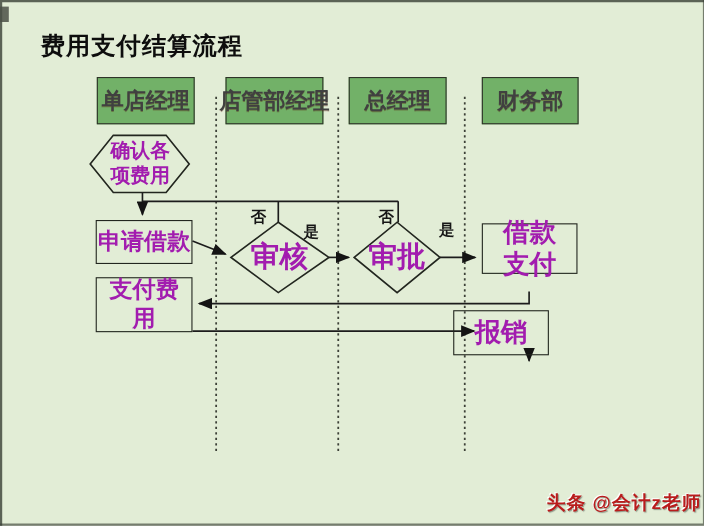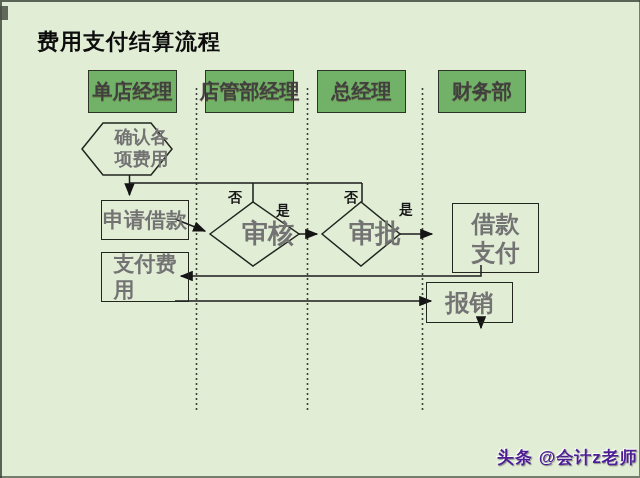--- a/index.html
+++ b/index.html
@@ -16,41 +16,41 @@
     left:37px;top:27px;font-size:22px;font-weight:bold;color:#0d0d0d;
     letter-spacing:1px;white-space:nowrap;
   }
   .lane-header{
     top:70px;height:43px;background:#72b168;border:1.5px solid #2e3328;
     display:flex;align-items:center;justify-content:center;
     color:#404040;font-size:20px;font-weight:bold;white-space:nowrap;
     text-shadow:0 1px 0 rgba(90,20,5,.35);
   }
   .node-label{
-    display:flex;align-items:center;justify-content:center;
-    color:#737373;font-weight:bold;line-height:1.22;margin-left:14px;
+    display:flex;align-items:center;justify-content:center;text-align:center;
+    color:#a21caf;font-weight:bold;line-height:1.22;
   }
   .ml{white-space:pre-line;}
   .rect-node{border:1.5px solid #22261f;background:transparent;}
   .hex-label{left:84px;top:126px;width:87px;height:46px;font-size:18px;}
   .apply-box{left:87px;top:200px;width:88px;height:40px;font-size:21px;}
   .pay-box{left:87px;top:252px;width:88px;height:50px;font-size:21px;}
   .review-label{left:216px;top:212px;width:76px;height:44px;font-size:26px;}
   .approve-label{left:323px;top:212px;width:76px;height:44px;font-size:26px;}
-  .loan-box{left:438px;top:203px;width:87px;height:70px;font-size:24px;}
+  .loan-box{left:438px;top:203px;width:87px;height:46px;font-size:24px;}
   .reimburse-box{left:412px;top:282px;width:87px;height:41px;font-size:24px;}
   .account-node{left:440px;top:334px;width:85px;height:76px;font-size:24px;
     border:1.5px solid #22261f;border-radius:30px;}
   .edge-label{font-size:14px;font-weight:bold;color:#161616;}
   .no1{left:228px;top:189px;}
   .yes1{left:276px;top:202px;}
   .no2{left:344px;top:189px;}
   .yes2{left:399px;top:201px;}
   .watermark{
-    left:497px;top:446px;font-size:17px;font-weight:bold;color:#4c1d95;
+    left:497px;top:446px;font-size:17px;font-weight:bold;color:#b91c1c;
     letter-spacing:1px;white-space:nowrap;
     text-shadow:-1px -1px 0 rgba(255,255,255,.95), 1px 1px 1px rgba(70,74,66,.55);
   }
 </style>
 </head>
 <body>
 
 <div class="stage">
 
   <div class="corner-blob"></div>

